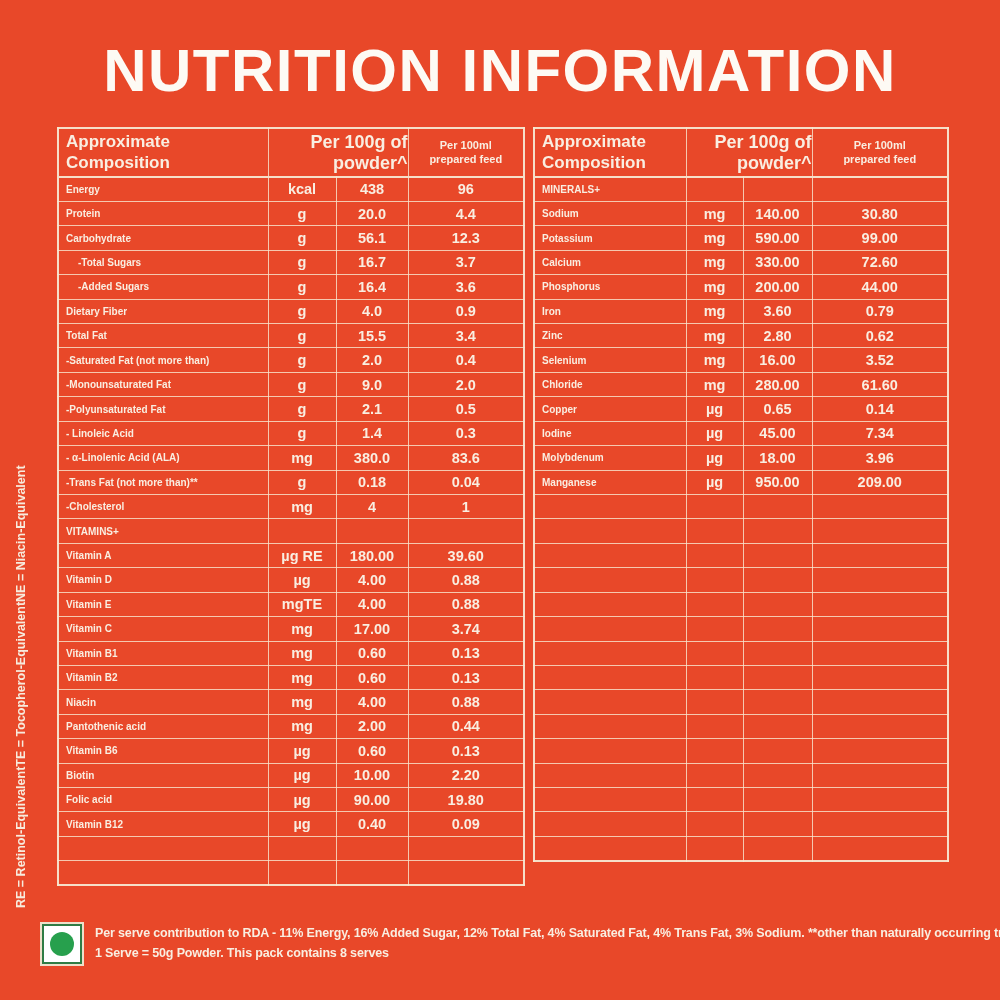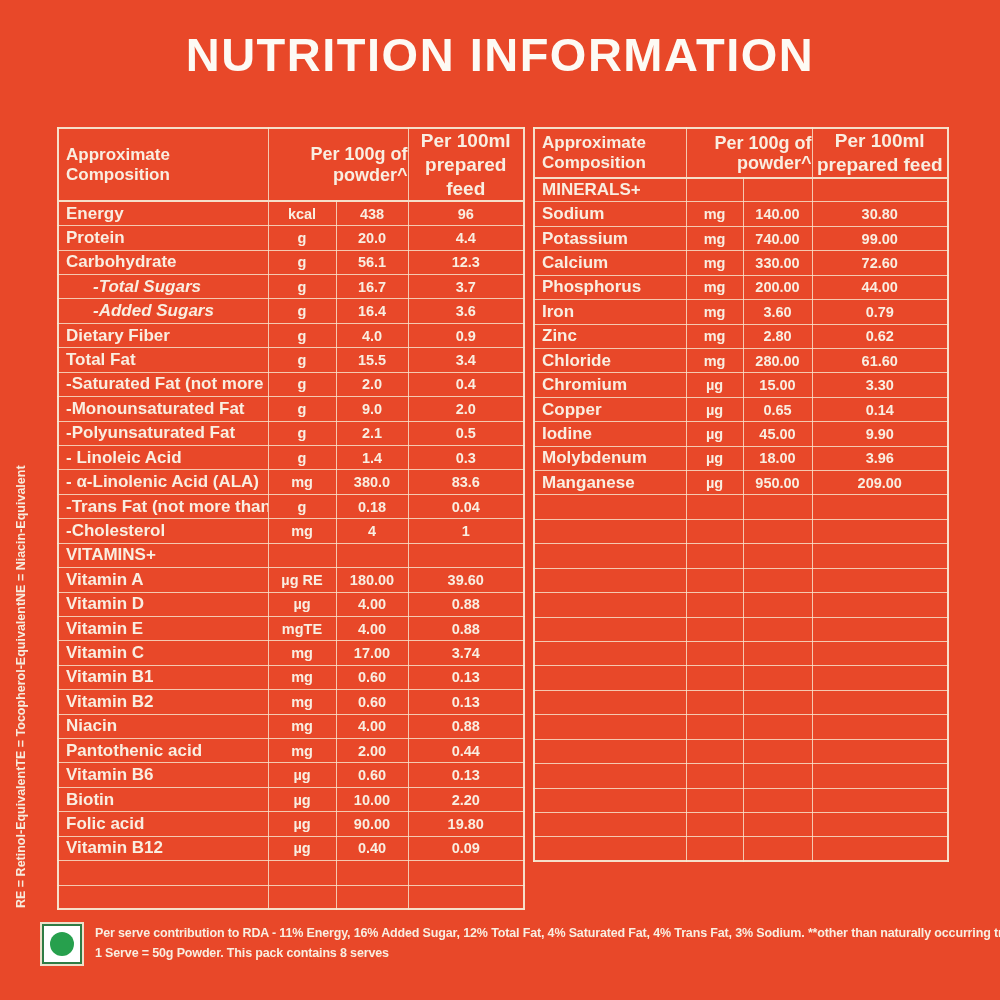--- a/index.html
+++ b/index.html
@@ -3,44 +3,44 @@
 <meta charset="utf-8">
 <style>
   html,body { margin:0; padding:0; }
   body {
     width:1000px; height:1000px; position:relative; overflow:hidden;
     background:#e84829;
     font-family:"Liberation Sans", sans-serif;
     font-weight:bold;
   }
   .page-title {
-    position:absolute; top:27px; left:0; right:0;
+    position:absolute; top:36px; left:0; right:0;
     text-align:center; color:#fdfaf4;
-    font-size:47px; letter-spacing:1.5px; font-weight:bold;
+    font-size:60px; letter-spacing:1.5px; font-weight:bold;
   }
   table.nutri-table {
     position:absolute; top:127px;
     border-collapse:collapse; table-layout:fixed;
     border:2px solid rgba(247,232,209,0.95);
   }
   .tbl-left  { left:57px;  width:466px; }
   .tbl-right { left:533px; width:414px; }
   .nutri-table th, .nutri-table td {
     border:1px solid rgba(247,232,209,0.80);
     color:#f9eee1; padding:0; overflow:hidden;
   }
   .nutri-table thead tr { height:49px; }
   .nutri-table thead th { border-bottom:2px solid rgba(247,232,209,0.95); }
   .nutri-table tbody tr { height:24.43px; }
   th.comp   { text-align:left; padding-left:7px; font-size:17px; line-height:1.18; }
   th.p100g  { text-align:right; font-size:18px; line-height:1.12;margin-left:30px; }
-  th.p100ml { text-align:center; font-size:19px; line-height:1.25; }
+  th.p100ml { text-align:center; font-size:11px; line-height:1.25; }
   th .hline { display:block; }
-  td.label { text-align:left; padding-left:7px; font-size:17px; white-space:nowrap; }
-  td.label.indent { padding-left:34px;font-style:italic; }
+  td.label { text-align:left; padding-left:7px; font-size:10px; white-space:nowrap; }
+  td.label.indent { padding-left:19px; }
   td.unit, td.val, td.feed { text-align:center; font-size:14.5px; white-space:nowrap; }
   .side-note {
     position:absolute; left:14px; top:908px;
     transform:rotate(-90deg); transform-origin:0 0;
     width:372px; display:flex; justify-content:space-between;
     color:#f7ebdd; font-size:12.5px; white-space:nowrap;
   }
   .footer {
     position:absolute; left:40px; top:922px; right:20px;
     display:flex; align-items:flex-start; gap:11px;
@@ -295,21 +295,21 @@
       </tr>
       <tr>
         <td class="label">Sodium</td>
         <td class="unit">mg</td>
         <td class="val">140.00</td>
         <td class="feed">30.80</td>
       </tr>
       <tr>
         <td class="label">Potassium</td>
         <td class="unit">mg</td>
-        <td class="val">740.00</td>
+        <td class="val">590.00</td>
         <td class="feed">99.00</td>
       </tr>
       <tr>
         <td class="label">Calcium</td>
         <td class="unit">mg</td>
         <td class="val">330.00</td>
         <td class="feed">72.60</td>
       </tr>
       <tr>
         <td class="label">Phosphorus</td>
@@ -323,42 +323,42 @@
         <td class="val">3.60</td>
         <td class="feed">0.79</td>
       </tr>
       <tr>
         <td class="label">Zinc</td>
         <td class="unit">mg</td>
         <td class="val">2.80</td>
         <td class="feed">0.62</td>
       </tr>
       <tr>
+        <td class="label">Selenium</td>
+        <td class="unit">mg</td>
+        <td class="val">16.00</td>
+        <td class="feed">3.52</td>
+      </tr>
+      <tr>
         <td class="label">Chloride</td>
         <td class="unit">mg</td>
         <td class="val">280.00</td>
         <td class="feed">61.60</td>
       </tr>
       <tr>
-        <td class="label">Chromium</td>
-        <td class="unit">µg</td>
-        <td class="val">15.00</td>
-        <td class="feed">3.30</td>
-      </tr>
-      <tr>
         <td class="label">Copper</td>
         <td class="unit">µg</td>
         <td class="val">0.65</td>
         <td class="feed">0.14</td>
       </tr>
       <tr>
         <td class="label">Iodine</td>
         <td class="unit">µg</td>
         <td class="val">45.00</td>
-        <td class="feed">9.90</td>
+        <td class="feed">7.34</td>
       </tr>
       <tr>
         <td class="label">Molybdenum</td>
         <td class="unit">µg</td>
         <td class="val">18.00</td>
         <td class="feed">3.96</td>
       </tr>
       <tr>
         <td class="label">Manganese</td>
         <td class="unit">µg</td>

